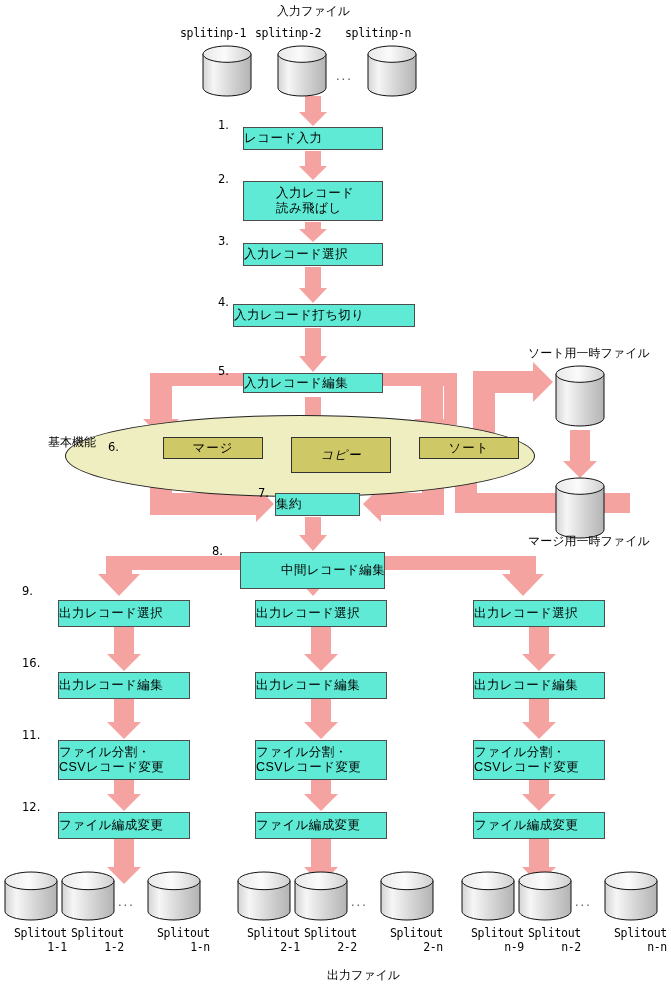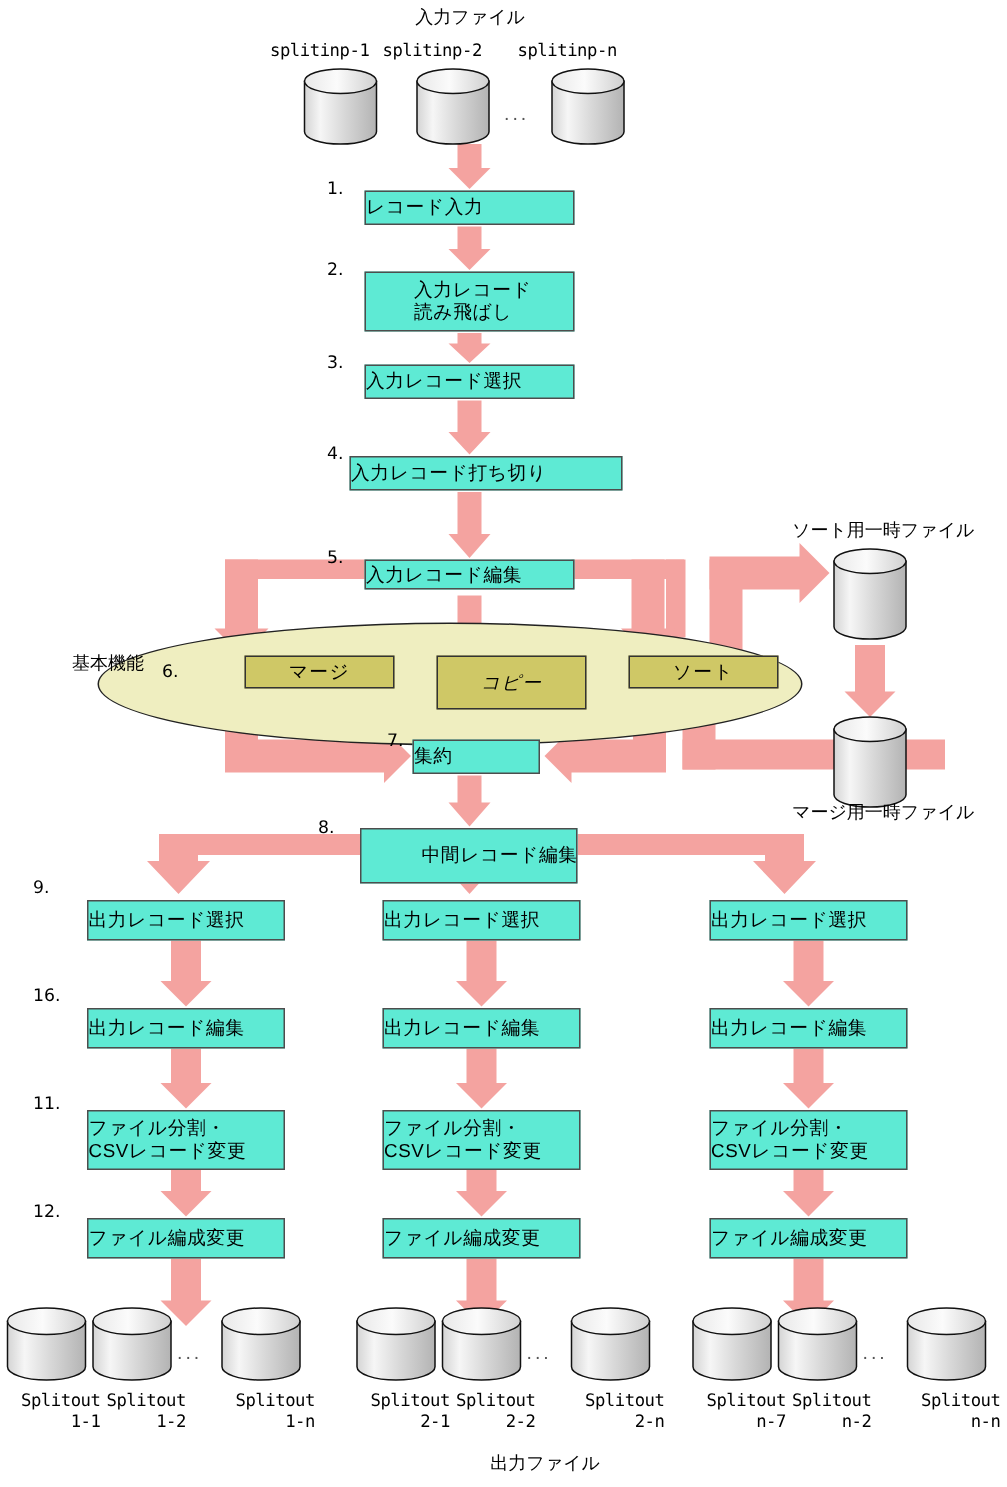--- a/index.html
+++ b/index.html
@@ -337,21 +337,21 @@
       </div>
       <div class="pbox" style="left: 473px; top: 740px; width: 132px; height: 40px;">
         <span>ファイル分割・</span>
         <span class="l2">CSVレコード変更</span>
       </div>
       <div class="pbox" style="left: 473px; top: 812px; width: 132px; height: 27px;">
         <span>ファイル編成変更</span>
       </div>
       <div class="lbl mono ctr" style="left: 452px; top: 926px; width: 72px;">
         <div>Splitout</div>
-        <div>n-7</div>
+        <div>n-9</div>
       </div>
       <div class="lbl mono ctr" style="left: 509px; top: 926px; width: 72px;">
         <div>Splitout</div>
         <div>n-2</div>
       </div>
       <div class="lbl mono ctr" style="left: 595px; top: 926px; width: 72px;">
         <div>Splitout</div>
         <div>n-n</div>
       </div>
       <div class="dots" style="left: 575px; top: 894px;">...</div>

